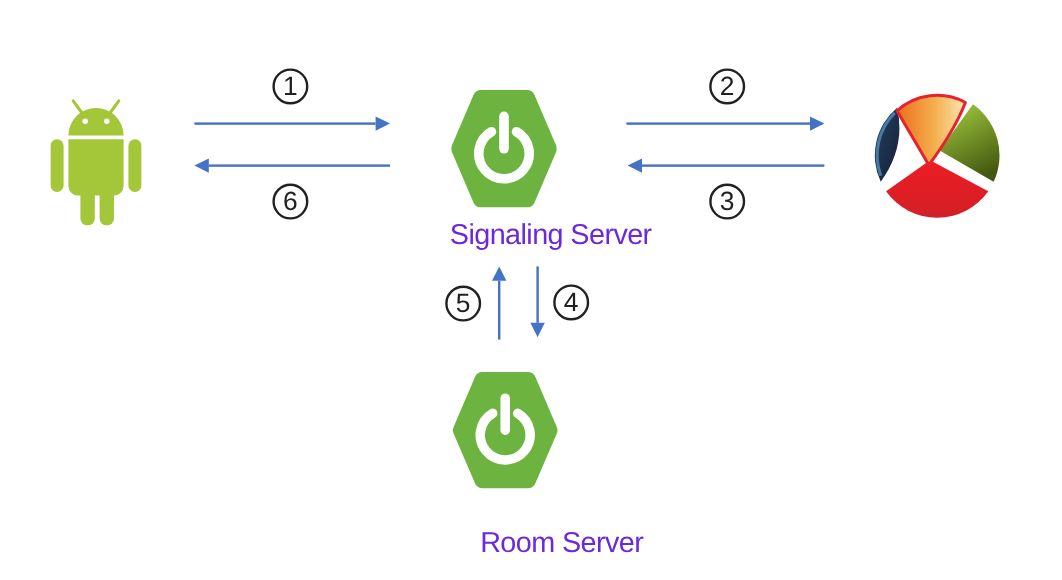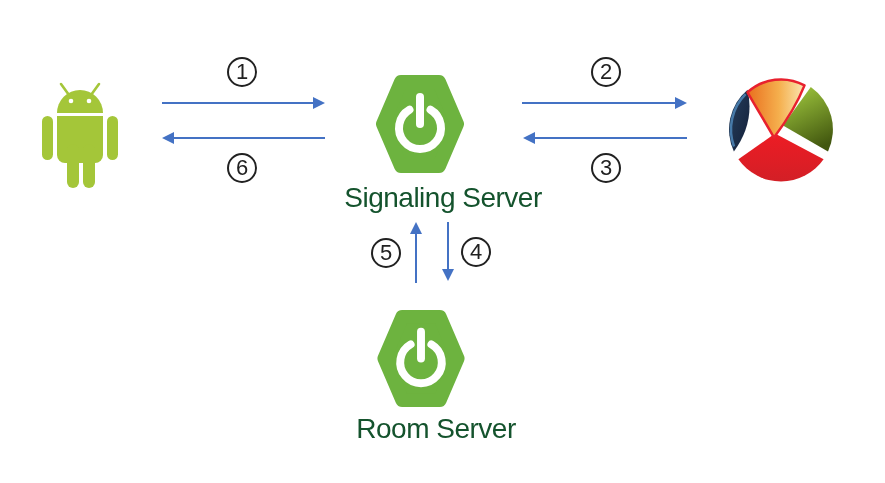--- a/index.html
+++ b/index.html
@@ -2,22 +2,22 @@
 <html><head>
 <meta charset="utf-8">
 <style>
   html,body{margin:0;padding:0;background:#ffffff;}
   .canvas{
     position:relative;width:885px;height:483px;background:#ffffff;
     font-family:"Liberation Sans",sans-serif;overflow:hidden;
   }
   .node-icon{position:absolute;}
   .node-label{
-    position:absolute;width:200px;text-align:center;white-space:nowrap;
-    font-size:28px;color:#14532d;letter-spacing:-0.5px;
+    position:absolute;width:200px;text-align:right;white-space:nowrap;
+    font-size:24px;color:#6d28d9;letter-spacing:-0.5px;
   }
   .badge{
     position:absolute;width:30px;height:30px;box-sizing:border-box;
     border:2px solid #212121;border-radius:50%;background:#ffffff;
     color:#212121;font-size:22px;line-height:25px;text-align:center;
   }
   .h-arrow{position:absolute;height:2px;background:#4472C4;}
   .h-arrow.head-right::after{
     content:"";position:absolute;right:-12px;top:-5px;width:0;height:0;
     border-top:6px solid transparent;border-bottom:6px solid transparent;
@@ -92,21 +92,21 @@
     <path d="M8.9,75 A52,52 0 0 1 22.6,13.2 Q30,46 8.9,75 Z" fill="url(#gNa)"></path>
     <path d="M9,70 A50,50 0 0 1 20.6,17.6" fill="none" stroke="#4E86B8" stroke-width="2.5" opacity="0.85"></path>
     <path d="M22.5,15.8 A50,50 0 0 1 79.5,8.9 C72,28 61,45 49,61 C41,47 31,30.5 22.5,15.8 Z" fill="url(#gOr)" stroke="#E8212E" stroke-width="2.5" stroke-linejoin="round"></path>
   </svg>
 
   <svg class="node-icon" style="left:377px;top:310px" width="88" height="97" viewBox="0 0 88 98">
     <polygon points="7,49 25,7 63,7 81,49 63,91 25,91" fill="#6DB33F" stroke="#6DB33F" stroke-width="14" stroke-linejoin="round"></polygon>
     <path d="M54.5,34.8 A21,21 0 1 1 33.5,34.8" fill="none" stroke="#ffffff" stroke-width="8" stroke-linecap="round"></path>
     <line x1="44" y1="22" x2="44" y2="49" stroke="#ffffff" stroke-width="8" stroke-linecap="round"></line>
   </svg>
-  <div class="node-label" style="left:336px;top:413px">Room Server</div>
+  <div class="node-label" style="left:336px;top:439px">Room Server</div>
 
   <div class="h-arrow head-right" style="left:162px;top:102px;width:151px"></div>
   <div class="h-arrow head-left" style="left:174px;top:137px;width:151px"></div>
   <div class="h-arrow head-right" style="left:522px;top:102px;width:153px"></div>
   <div class="h-arrow head-left" style="left:535px;top:137px;width:152px"></div>
   <div class="v-arrow head-up" style="left:415px;top:234px;height:49px"></div>
   <div class="v-arrow head-down" style="left:447px;top:222px;height:47px"></div>
 
   <div class="badge" style="left:227px;top:57px">1</div>
   <div class="badge" style="left:591px;top:57px">2</div>

